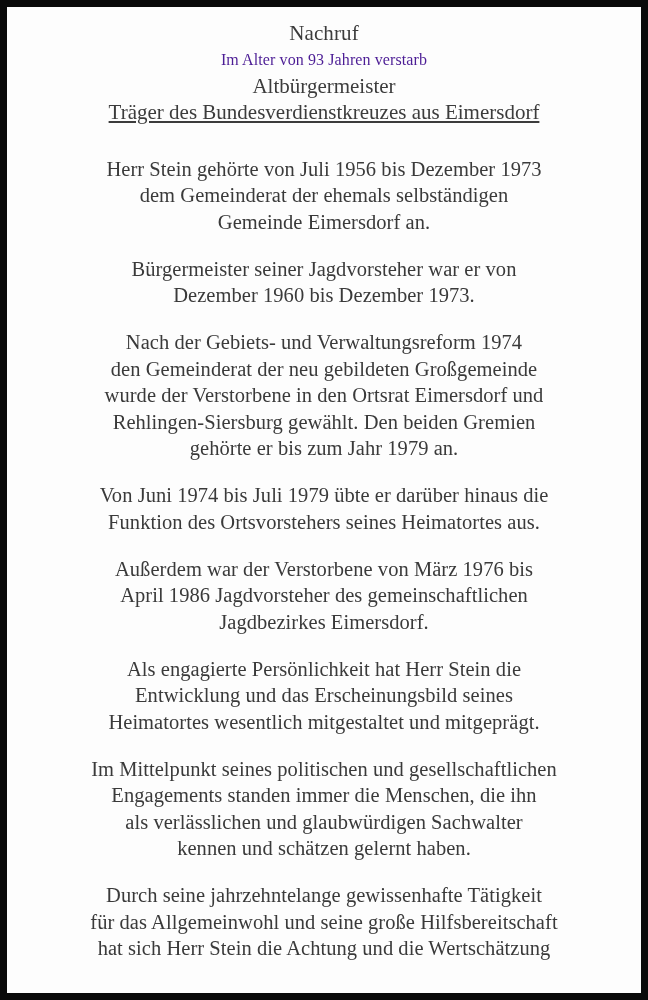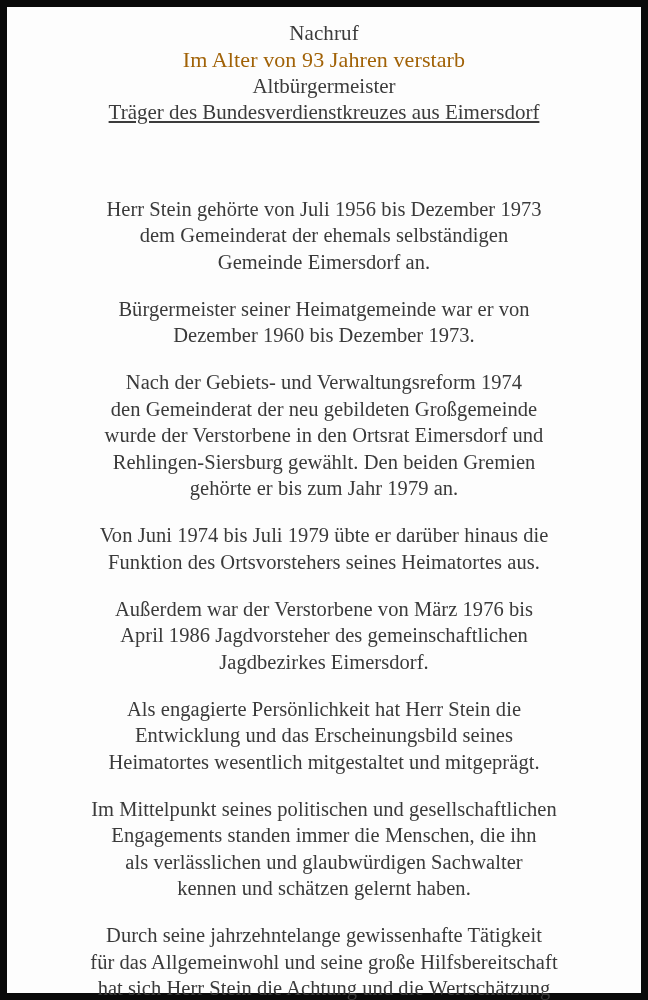--- a/index.html
+++ b/index.html
@@ -25,37 +25,36 @@
     padding: 7px;
   }
   .notice-inner {
     box-sizing: border-box;
     width: 100%;
     height: 100%;
     background: #fdfdfd;
     padding: 14px 18px 10px 18px;
     display: flex;
     flex-direction: column;
-    gap: 40px;
   }
 
   
   .header-block {
     text-align: center;
   }
   .kicker {
     font-size: 21px;
     line-height: 25px;
     color: #3c3c3c;
     letter-spacing: 0.1px;
   }
   .age-line {
-    font-size: 22px;
+    font-size: 16px;
     line-height: 27px;
-    color: #a16207;
+    color: #4c1d95;
     letter-spacing: 0.1px;
   }
   .deceased-name {
     font-size: 45px;
     line-height: 54px;
     font-weight: bold;
     color: #121212;
     letter-spacing: 0.4px;
     margin-top: 1px;
   }
@@ -101,21 +100,21 @@
       <div class="honor-line">Träger des Bundesverdienstkreuzes aus Eimersdorf</div>
     </div>
 
     <div class="body-block">
       <p class="para">
         <span class="line">Herr Stein gehörte von Juli 1956 bis Dezember 1973</span>
         <span class="line">dem Gemeinderat der ehemals selbständigen</span>
         <span class="line">Gemeinde Eimersdorf an.</span>
       </p>
       <p class="para">
-        <span class="line">Bürgermeister seiner Heimatgemeinde war er von</span>
+        <span class="line">Bürgermeister seiner Jagdvorsteher war er von</span>
         <span class="line">Dezember 1960 bis Dezember 1973.</span>
       </p>
       <p class="para">
         <span class="line">Nach der Gebiets- und Verwaltungsreform 1974</span>
         <span class="line">den Gemeinderat der neu gebildeten Großgemeinde</span>
         <span class="line">wurde der Verstorbene in den Ortsrat Eimersdorf und</span>
         <span class="line">Rehlingen-Siersburg gewählt. Den beiden Gremien</span>
         <span class="line">gehörte er bis zum Jahr 1979 an.</span>
       </p>
       <p class="para">

